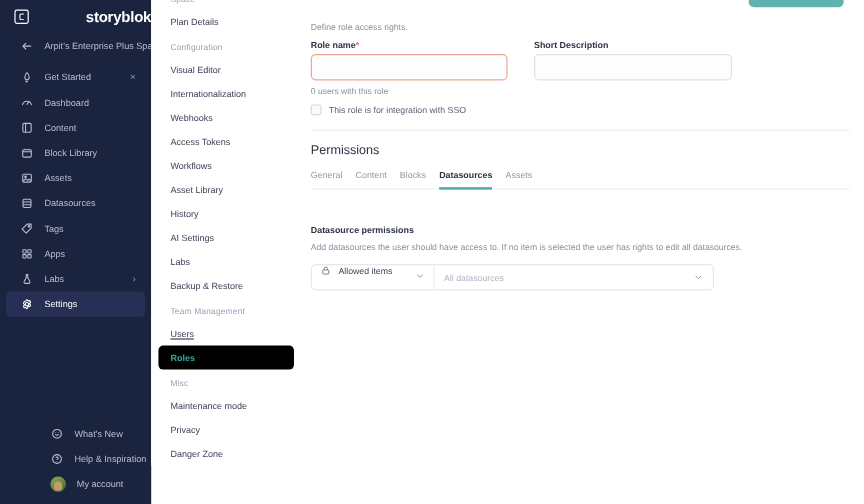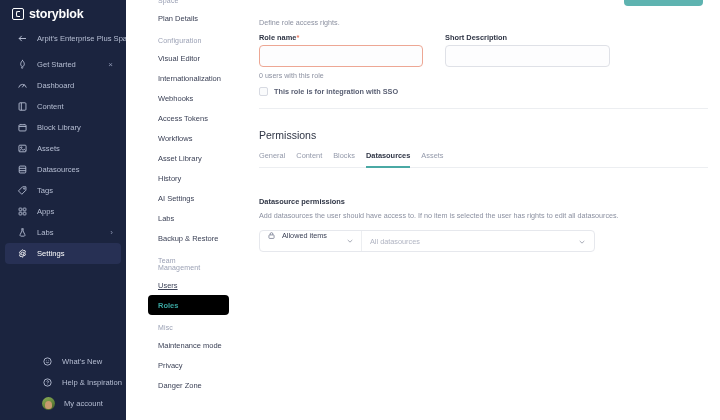--- a/index.html
+++ b/index.html
@@ -16,20 +16,21 @@
     width: 126px; height: 420px;
     background: #1b243f;
     display: flex; flex-direction: column;
     flex: 0 0 126px;
     position: relative;
   }
   .brand {
     display: flex; align-items: center; gap: 5px;
     padding: 8px 0 8px 12px;
     height: 28px;
+    justify-content: space-between;
   }
   .brand-mark {
     width: 12px; height: 12px;
     border: 1.4px solid #ffffff; border-radius: 2px;
     display: flex; align-items: center; justify-content: center;
   }
   .brand-mark i {
     display: block; width: 4px; height: 6px;
     border: 1.2px solid #ffffff; border-right: none;
     border-radius: 2px 0 0 2px;
@@ -61,21 +62,21 @@
   }
   .avatar::after {
     content: ""; position: absolute; left: 3px; top: 4px;
     width: 7px; height: 8px; border-radius: 50% 50% 40% 40%;
     background: #c79a6e;
   }
 
   
   .subnav {
     width: 125px; flex: 0 0 125px; height: 388px;
-    background: #ffffff; padding: 0 22px;
+    background: #ffffff; padding: 0 6px;
     position: relative;
   }
   .sub-group {
     font-size: 7px; color: #9aa0b4; padding: 0 10px;
     letter-spacing: 0.15px;
   }
   .sub-item {
     font-size: 7.5px; color: #3c4257;
     padding: 0 10px; height: 20px;
     display: flex; align-items: center;
@@ -105,29 +106,29 @@
     font-size: 7.4px; color: #2f3545; font-weight: bold; margin-bottom: 3px;
   }
   .req { color: #e8765d; font-weight: bold; }
   .input {
     height: 22px; border: 1px solid #dfe1e7; border-radius: 4px;
     background: #fdfdfe; font-size: 7.4px; color: #3c4257;
     padding: 0 7px; display: flex; align-items: center;
   }
   .input.error { border-color: #eda794; }
   .users-note { font-size: 7.1px; color: #8b90a0; margin-top: 5px; }
-  .check-row { display: flex; align-items: flex-start; gap: 6px; margin-top: 7px; font-weight: bold; }
+  .check-row { display: flex; align-items: flex-start; gap: 6px; margin-top: 7px; }
   .checkbox {
     width: 9px; height: 9px; flex: 0 0 9px;
     border: 1px solid #d7dae2; border-radius: 2px; background: #fafbfc;
   }
   .check-label { font-size: 7.3px; color: #5a6074; }
 
   .divider { height: 1px; background: #eceef1; margin: 12px 0 0 0; }
-  .sect-title { font-size: 10.5px; color: #2f3545; margin-top: 20px; }
+  .sect-title { font-size: 10.5px; color: #2f3545; margin-top: 10px; }
 
   .tabs { display: flex; gap: 11px; margin-top: 10px; position: relative; text-align: center; }
   .tab {
     font-size: 7.4px; color: #9399aa; padding-bottom: 6px; white-space: nowrap;
   }
   .tab.active { color: #2f3545; font-weight: bold; border-bottom: 2px solid #4aa9a4; }
   .tabs-rule { height: 1px; background: #eceef1; margin-top: -1px; }
 
   .sub-head { font-size: 7.4px; color: #2f3545; font-weight: bold; margin-top: 29px; }
   .desc { font-size: 7.2px; color: #8b90a0; margin-top: 5px; }

